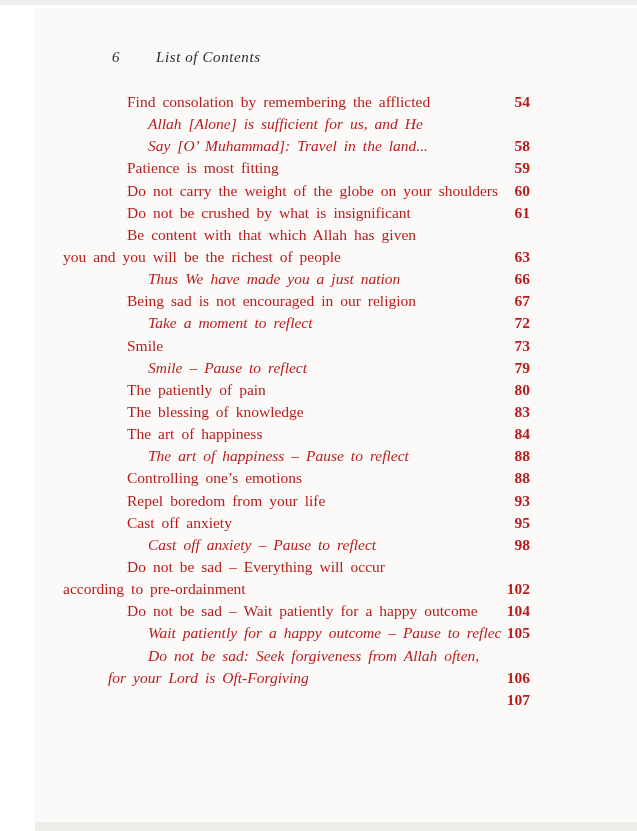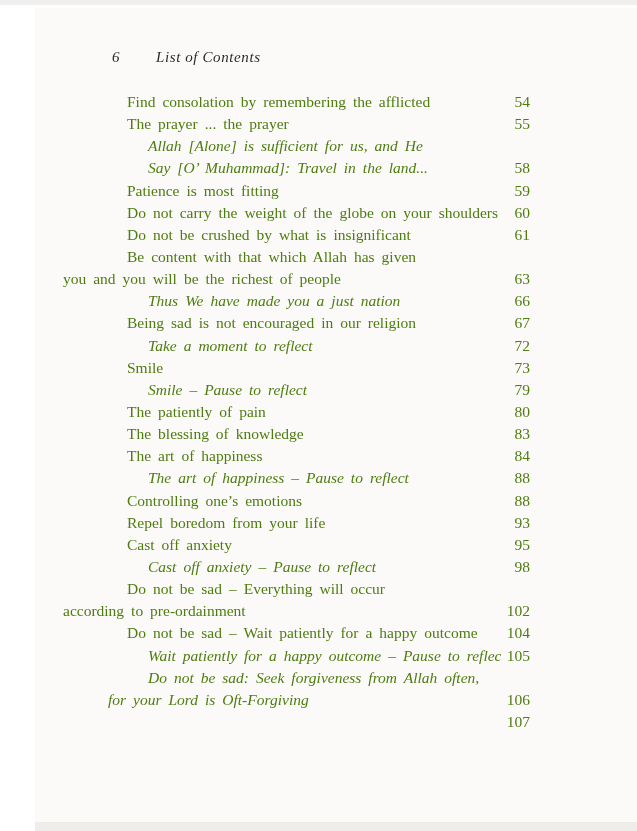--- a/index.html
+++ b/index.html
@@ -59,31 +59,32 @@
     top: 91px;
     left: 0;
     right: 107px; 
   }
   .toc-row {
     display: flex;
     align-items: baseline;
     height: 22.15px;
     font-size: 15.5px;
     line-height: 22.15px;
-    color: #4d7c0f;
+    color: #b91c1c;
     word-spacing: 0.2em;
     white-space: nowrap;
   }
   .toc-row .entry-text { flex: 0 1 auto; overflow: hidden; }
   .toc-row .entry-page {
     margin-left: auto;
     padding-left: 6px;
     text-align: left;
     font-style: normal;
     flex: 0 0 auto;
+    font-weight: bold;
   }
   .ind0 .entry-text { padding-left: 127px; }
   .ind1 .entry-text { padding-left: 63px; }
   .ind2 .entry-text { padding-left: 148px; }
   .ind3 .entry-text { padding-left: 108px; }
   .style-italic .entry-text { font-style: italic; }
 </style>
 </head>
 <body>
 
@@ -95,24 +96,20 @@
   <div class="header">
     <span class="folio">6</span>
     <span class="running-title">List of Contents</span>
   </div>
 
   <div class="toc-list">
       <div class="toc-row ind0 style-normal">
         <span class="entry-text">Find consolation by remembering the afflicted</span>
         <span class="entry-page">54</span>
       </div>
-      <div class="toc-row ind0 style-normal">
-        <span class="entry-text">The prayer ... the prayer</span>
-        <span class="entry-page">55</span>
-      </div>
       <div class="toc-row ind2 style-italic">
         <span class="entry-text">Allah [Alone] is sufficient for us, and He</span>
       </div>
       <div class="toc-row ind2 style-italic">
         <span class="entry-text">Say [O’ Muhammad]: Travel in the land...</span>
         <span class="entry-page">58</span>
       </div>
       <div class="toc-row ind0 style-normal">
         <span class="entry-text">Patience is most fitting</span>
         <span class="entry-page">59</span>

